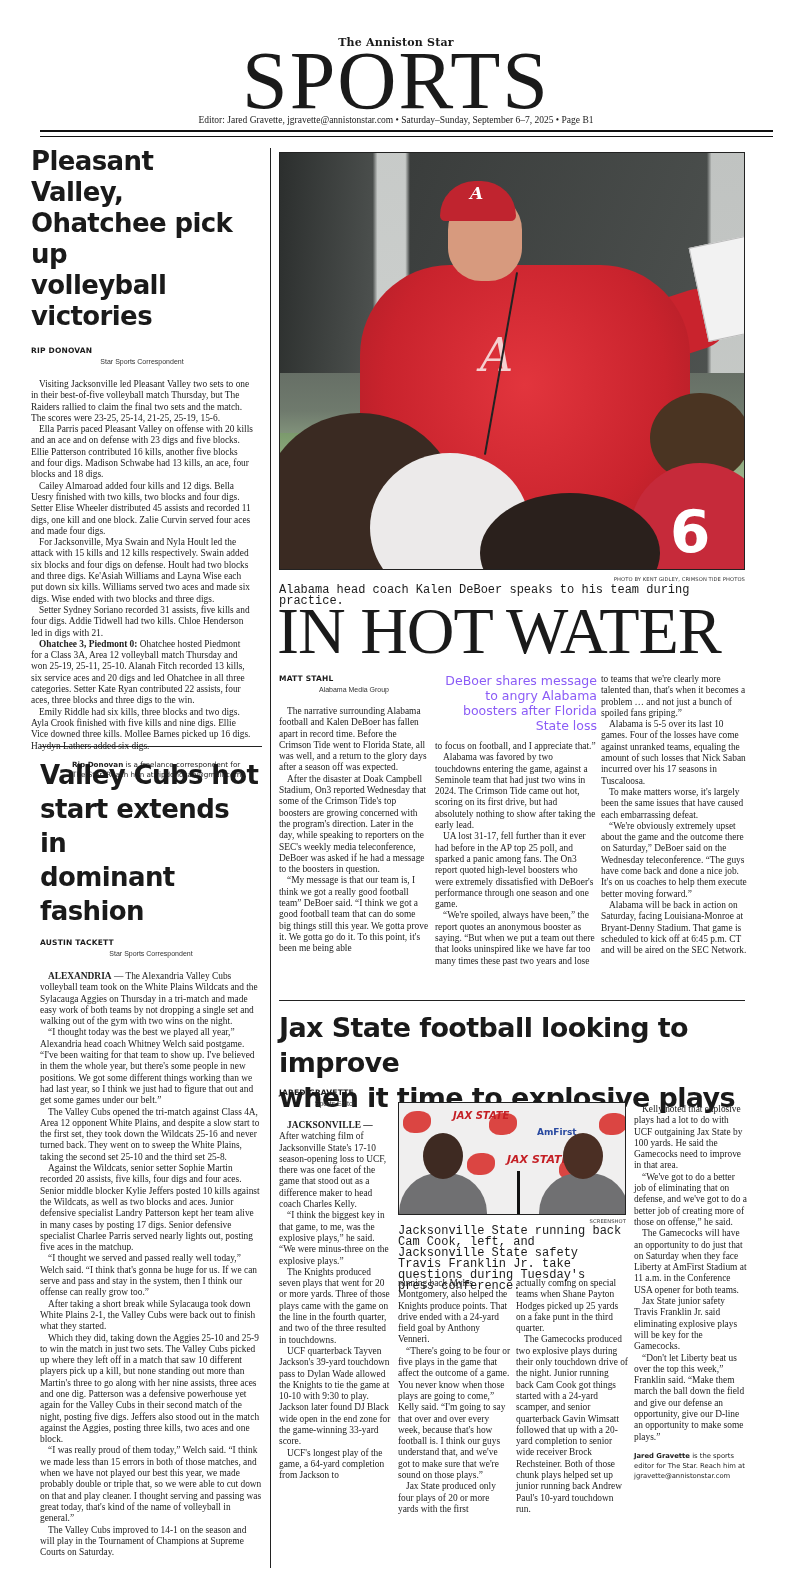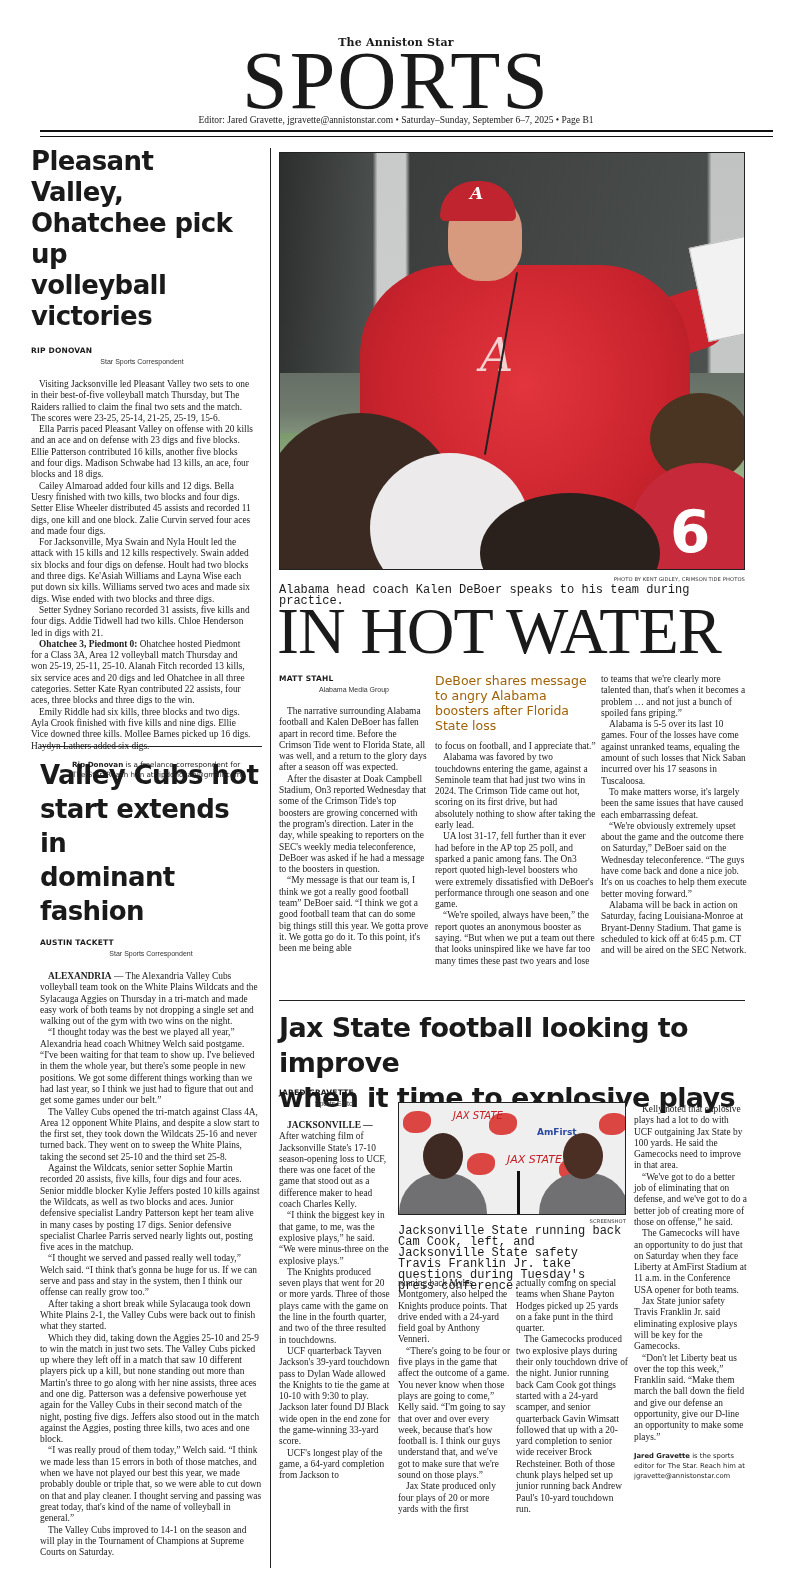--- a/index.html
+++ b/index.html
@@ -49,26 +49,26 @@
   .p1-crowd1 { position: absolute; left: -20px; top: 260px; width: 200px; height: 200px; border-radius: 50%; background: #3a2a22; }
   .p1-crowd2 { position: absolute; left: 90px; top: 300px; width: 160px; height: 150px; border-radius: 50%; background: #eceaea; }
   .p1-crowd3 { position: absolute; left: 200px; top: 340px; width: 180px; height: 120px; border-radius: 50%; background: #2a201c; }
   .p1-crowd4 { position: absolute; left: 350px; top: 310px; width: 140px; height: 140px; border-radius: 50%; background: #c62a3a; }
   .p1-crowd5 { position: absolute; left: 370px; top: 240px; width: 100px; height: 90px; border-radius: 50%; background: #4a3422; }
   .p1-num { position: absolute; left: 390px; top: 345px; color: #fff; font-family: "DejaVu Sans", sans-serif; font-weight: bold; font-size: 58px; }
 
   
   .bighed { left: 277px; top: 598px; width: 480px; font-family: "Liberation Serif", serif; font-size: 66px; line-height: 66px; letter-spacing: -1px; white-space: nowrap; }
 
-  .deck { font-family: "DejaVu Sans", sans-serif; font-size: 12.5px; line-height: 15px; text-align: left; color: #a16207; }
+  .deck { font-family: "DejaVu Sans", sans-serif; font-size: 12.5px; line-height: 15px; text-align: right; color: #8b5cf6; }
 
   
   .photo2 { left: 398px; top: 1102px; width: 228px; height: 113px; overflow: hidden; border: 1px solid #222; background: #f0efef; }
   .p2-bird { position: absolute; width: 28px; height: 22px; border-radius: 50% 40% 50% 40%; background: #d8322f; opacity: 0.9; }
-  .p2-jax { position: absolute; color: #c41f25; font-family: "DejaVu Sans", sans-serif; font-weight: normal; font-size: 10px; line-height: 9px; text-align: center; font-style: italic; }
+  .p2-jax { position: absolute; color: #c41f25; font-family: "DejaVu Sans", sans-serif; font-weight: bold; font-size: 10px; line-height: 9px; text-align: center; font-style: italic; }
   .p2-amf { position: absolute; color: #2a4aa0; font-family: "DejaVu Sans", sans-serif; font-weight: bold; font-size: 9px; }
   .p2-man { position: absolute; border-radius: 40px 40px 4px 4px; background: #707072; }
   .p2-head { position: absolute; border-radius: 50%; background: #4b2f24; }
   .p2-mic { position: absolute; width: 3px; background: #111; }
 </style>
 </head>
 <body>
 
 <div class="abs flag">The Anniston Star</div>
 <div class="abs title">SPORTS</div>

